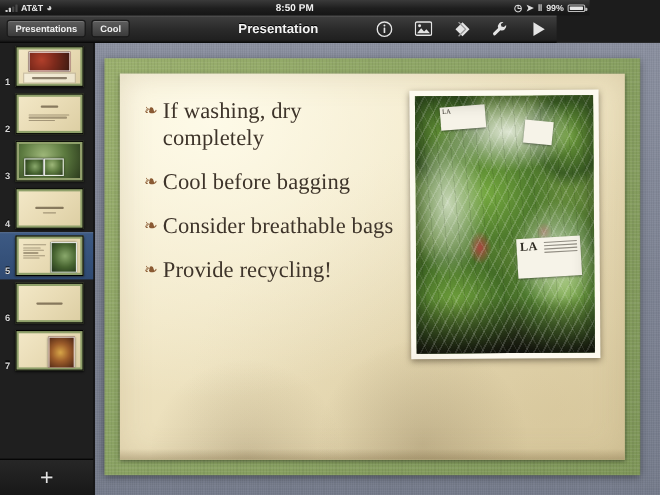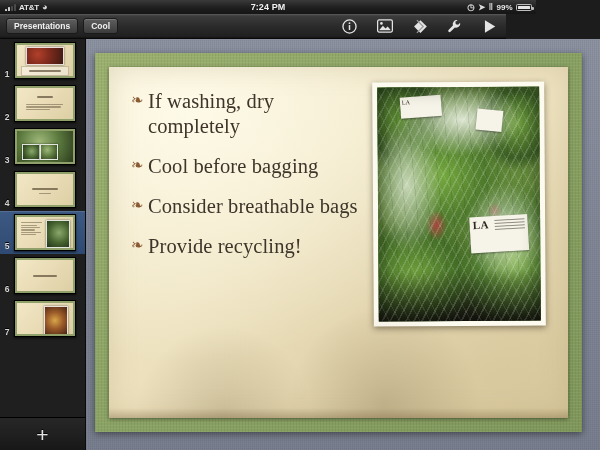--- a/index.html
+++ b/index.html
@@ -472,38 +472,39 @@
     <div class="sb-left">
       <span class="signal-bars">
         <i></i>
           <i></i>
           <i></i>
           <i></i>
       </span>
       <span class="carrier">AT&amp;T</span>
       <span class="wifi-icon">◕</span>
     </div>
-    <div class="sb-center">7:24 PM</div>
+    <div class="sb-center">8:50 PM</div>
     <div class="sb-right">
       <span class="alarm-icon">◷</span>
       <span class="loc-icon">➤</span>
       <span class="bt-icon">‖</span>
       <span class="batt-pct">99%</span>
       <span class="batt-shell">
         <span class="batt-fill"></span>
       </span>
     </div>
   </div>
 
   <div class="toolbar">
     <div class="tb-left">
       <div class="tb-btn">Presentations</div>
       <div class="tb-btn">Cool</div>
     </div>
 
+    <div class="tb-title">Presentation</div>
 
     <div class="tb-right">
       <div class="tb-icon">
         <svg width="15" height="15" viewBox="0 0 16 16">
           <circle cx="8" cy="8" r="7" fill="none" stroke="#e4e4e4" stroke-width="1.4"></circle>
           <circle cx="8" cy="4.4" r="0.95" fill="#e4e4e4"></circle>
           <rect x="7.2" y="6.4" width="1.6" height="5.4" rx="0.6" fill="#e4e4e4"></rect>
         </svg>
       </div>
       <div class="tb-icon">

